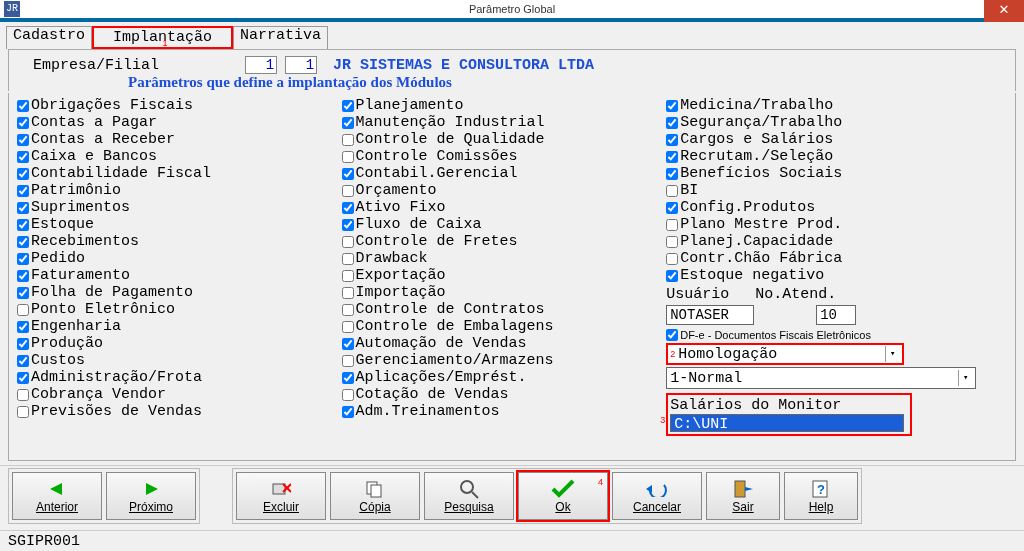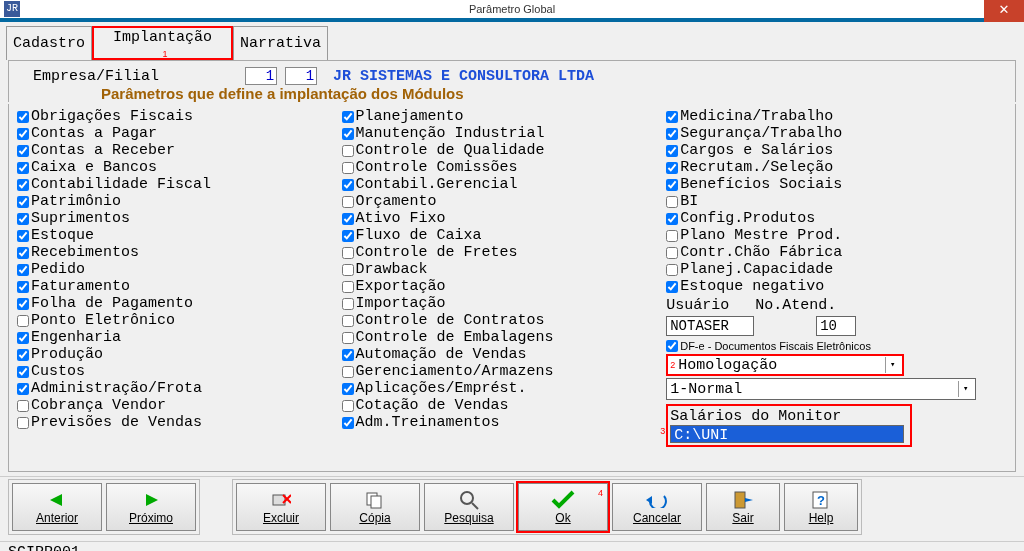--- a/index.html
+++ b/index.html
@@ -52,21 +52,21 @@
     font-family: Arial, sans-serif;
     font-size: 13px;
   }
   .tabs {
     display: flex;
     gap: 0;
     padding: 4px 6px 0 6px;
     background: #f0f0f0;
   }
   .tab {
-    padding: 8px 6px;
+    padding: 0 6px;
     border: 1px solid #999;
     border-bottom: none;
     background: #f0f0f0;
     font-family: "Courier New", monospace;
     font-size: 15px;
     position: relative;
   }
   .tab.active {
     border: 2px solid red;
     padding: 1px 19px;
@@ -96,25 +96,25 @@
     height: 18px;
   }
   .company {
     font-family: "Courier New", monospace;
     font-size: 15px;
     color: #1d4ed8;
     font-weight: bold;
     margin-left: 8px;
   }
   .subtitle {
-    color: #a16207;
-    font-family: Liberation Sans, sans-serif;
+    color: #1d4ed8;
+    font-family: Liberation Serif, serif;
     font-size: 15px;
     font-weight: bold;
-    margin-left: 92px;
+    margin-left: 119px;
     margin-top: -2px;
   }
   .panel {
     margin: 2px 8px 4px 8px;
     border: 1px solid #aaa;
     border-top: none;
     background: #f0f0f0;
     height: 368px;
     display: flex;
     padding: 4px 8px;
@@ -449,25 +449,25 @@
         <div class="chk">
           <input type="checkbox" checked="" style="">
           <span>Config.Produtos</span>
         </div>
         <div class="chk">
           <input type="checkbox" style="">
           <span>Plano Mestre Prod.</span>
         </div>
         <div class="chk">
           <input type="checkbox" style="">
+          <span>Planej.Capacidade</span>
+        </div>
+        <div class="chk">
+          <input type="checkbox" style="">
           <span>Contr.Chão Fábrica</span>
-        </div>
-        <div class="chk">
-          <input type="checkbox" style="">
-          <span>Planej.Capacidade</span>
         </div>
         <div class="chk">
           <input type="checkbox" checked="" style="">
           <span>Estoque negativo</span>
         </div>
       </div>
 
     <div class="field-row" style="margin-top:2px;">
       <span class="lbl">Usuário</span>
       <span style="width:14px"></span>

